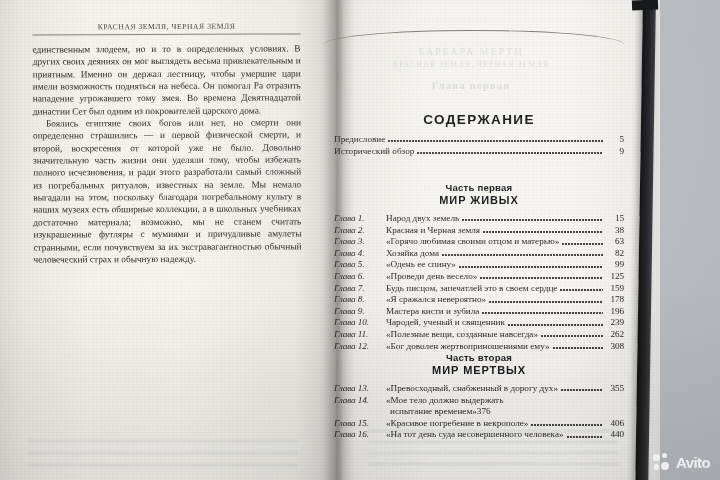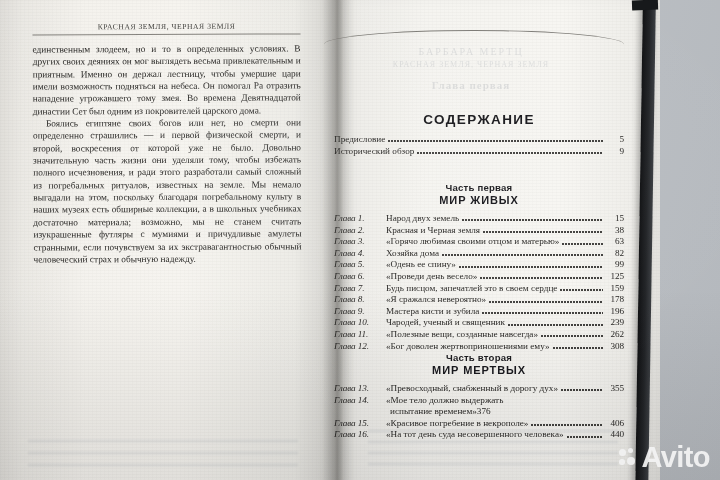--- a/index.html
+++ b/index.html
@@ -345,21 +345,21 @@
     border-radius: 50%;
     background: #f2f2f2;
     display: block;
   }
   .wm-logo i.d1 { width: 7px;  height: 7px;  left: 0px;   top: 1px; }
   .wm-logo i.d2 { width: 5px;  height: 5px;  left: 9px;   top: 0px; }
   .wm-logo i.d3 { width: 5.5px;height: 5.5px;left: 0.5px; top: 11px; }
   .wm-logo i.d4 { width: 8px;  height: 8px;  left: 8px;   top: 8.5px; }
   .wm-text {
     font-family: "Liberation Sans", sans-serif;
-    font-size: 29px;
+    font-size: 15px;
     font-weight: bold;
     color: #f4f4f4;
     letter-spacing: -0.6px;
     line-height: 1;
   }
 </style>
 </head>
 <body>
 
 <div id="photo">

